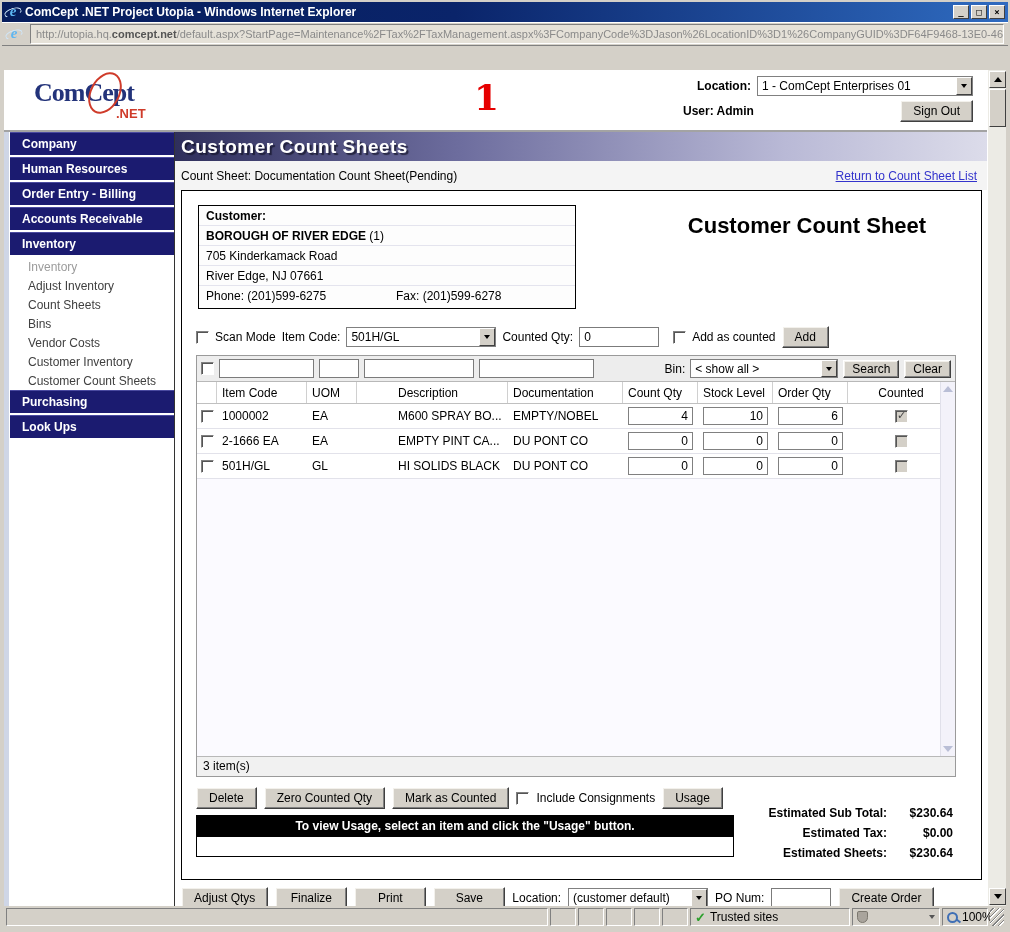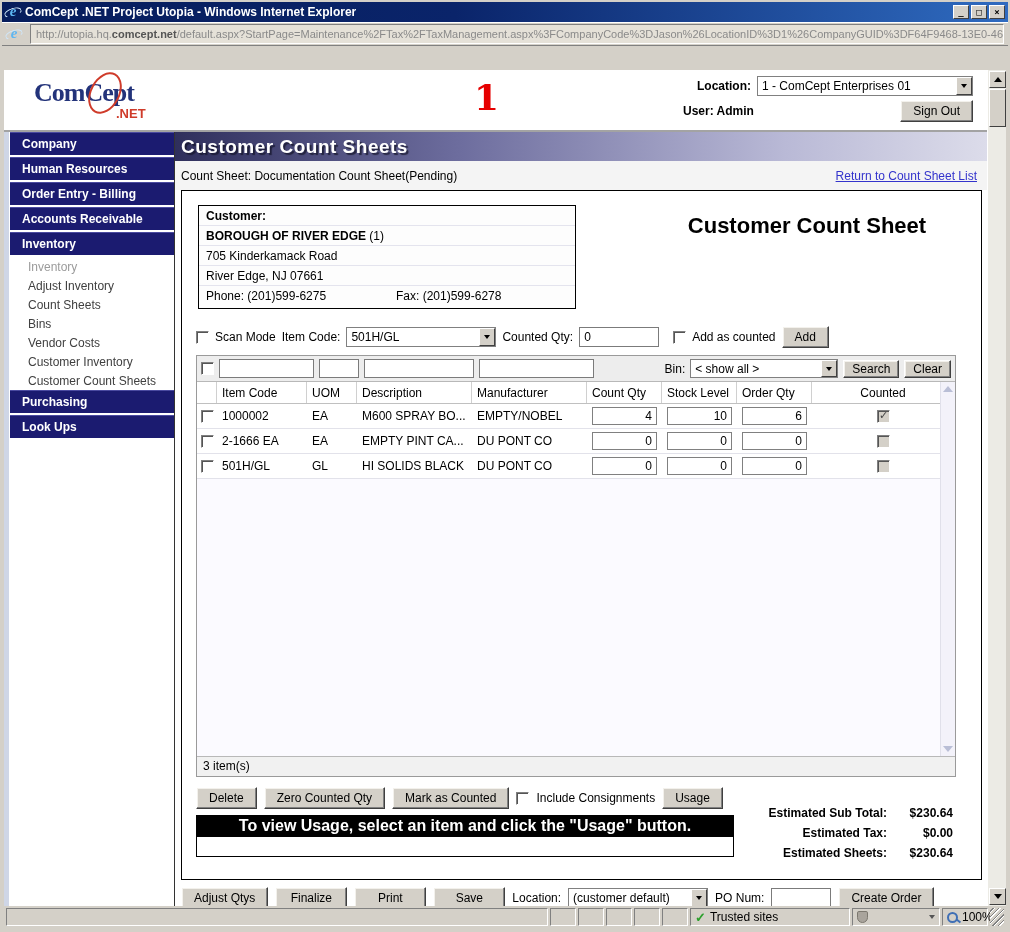--- a/index.html
+++ b/index.html
@@ -118,34 +118,34 @@
   .f1 { width:95px; } .f2 { width:40px; } .f3 { width:110px; } .f4 { width:115px; }
   .filter-spacer { flex:1; }
   .bin-select { width:148px; height:19px; }
   .btn.small { padding:1px 8px; }
 
   .thead { height:22px; display:flex; background:#fff; border-bottom:1px solid #c0c0c0; font-size:12px; }
   .thead .tc { border-right:1px solid #d0d0d0; display:flex; align-items:center; padding:0 5px; }
   .trow { height:25px; display:flex; background:#fff; border-bottom:1px solid #e2e2ea; font-size:12px; }
   .trow .tc { display:flex; align-items:center; padding:0 5px; white-space:nowrap; overflow:hidden; }
   .c-cb   { width:20px; justify-content:center; padding:0 !important; }
-  .c-item { width:90px; } .c-uom { width:50px; } .c-desc { width:115px; } .c-man { width:115px; }
+  .c-item { width:90px; } .c-uom { width:50px; } .c-desc { width:115px;margin-left:36px; } .c-man { width:115px; }
   .c-cqty, .c-stk, .c-oqty { width:75px; justify-content:flex-end; }
   .c-cnt  { flex:1; justify-content:center; }
   .qtybox { width:66px; height:18px; border:1px solid #808080; background:#fff; text-align:right; padding:1px 4px; }
   .tbody-fill { flex:1; position:relative; background:#fbfaff; }
   .inner-scroll { position:absolute; right:0; top:-97px; bottom:0; width:15px; background:#f3f2fa; border-left:1px solid #e0e0ea; }
   .chev { position:absolute; left:2px; width:0; height:0; border-left:5px solid transparent; border-right:5px solid transparent; }
   .chev.up { top:4px; border-bottom:6px solid #b9bed6; }
   .chev.down { bottom:4px; border-top:6px solid #b9bed6; }
   .tfoot { height:20px; background:#f1f1f1; border-top:1px solid #b8b8b8; padding:2px 6px; font-size:12px; }
 
   .action-row { position:absolute; left:14px; top:596px; display:flex; align-items:center; gap:7px; }
   .usage-box { position:absolute; left:14px; top:624px; width:538px; }
-  .usage-banner { background:#000; color:#fff; font-weight:bold; text-align:center; height:22px; line-height:22px; font-size:16px; }
+  .usage-banner { background:#000; color:#fff; font-weight:bold; text-align:center; height:22px; line-height:22px; font-size:12px; }
   .usage-empty { background:#fff; border:1px solid #000; border-top:none; height:20px; }
 
   .totals { position:absolute; right:28px; top:612px; width:250px; }
   .tot-row { display:flex; justify-content:flex-end; height:20px; align-items:center; }
   .tot-label { font-weight:bold; text-align:right; }
   .tot-value { width:66px; text-align:right; font-weight:bold; }
 
   .bottom-bar { position:absolute; left:0; right:0; top:752px; height:28px; display:flex; align-items:center;
     padding:0 6px; gap:7px; background:#fff; white-space:nowrap; }
   .bottom-bar .btn { min-width:72px; text-align:center; }
@@ -280,21 +280,21 @@
                 </div>
                 <button class="btn small">Search</button>
                 <button class="btn small">Clear</button>
               </div>
 
               <div class="thead">
                 <div class="tc c-cb"></div>
                 <div class="tc c-item">Item Code</div>
                 <div class="tc c-uom">UOM</div>
                 <div class="tc c-desc">Description</div>
-                <div class="tc c-man">Manufacturer</div>
+                <div class="tc c-man">Documentation</div>
                 <div class="tc c-cqty" style="justify-content:flex-start;">Count Qty</div>
                 <div class="tc c-stk" style="justify-content:flex-start;">Stock Level</div>
                 <div class="tc c-oqty" style="justify-content:flex-start;">Order Qty</div>
                 <div class="tc c-cnt">Counted</div>
               </div>
 
               <div id="table-rows">
                   <div class="trow">
                     <div class="tc c-cb">
                       <span class="cb"></span>

